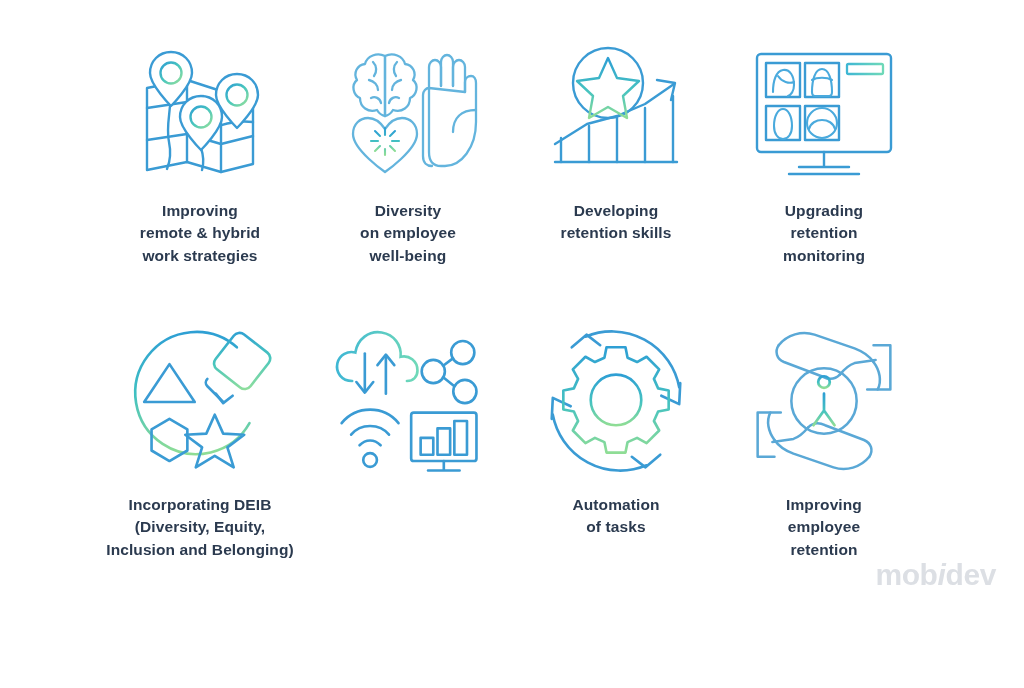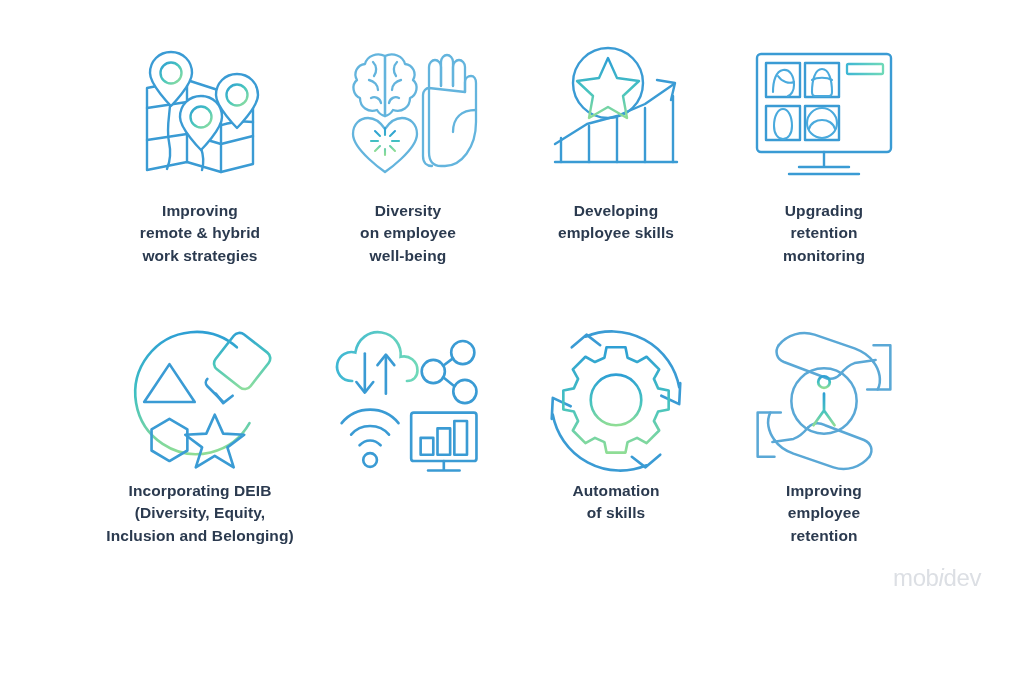--- a/index.html
+++ b/index.html
@@ -54,28 +54,28 @@
     font-size: 15.5px;
     font-weight: bold;
     line-height: 1.44;
     color: #2b3a4f;
     letter-spacing: .1px;
     white-space: pre-line;
     max-width: 205px;
   }
   .row2 .icon-wrap { width: 158px; height: 158px; }
   .row2 .icon-wrap svg { width: 158px; height: 158px; }
-  .row2 .caption { margin-top: 0; }
+  .row2 .caption { margin-top: 14px; }
 
   .logo {
     position: absolute;
-    right: 43px;
+    right: 28px;
     bottom: 22px;
-    font-size: 24px;
-    font-weight: normal;
+    font-size: 30px;
+    font-weight: bold;
     color: #dcdfe4;
     letter-spacing: -0.4px;
     line-height: 1;
     user-select: none;
   }
   .logo .em { font-style: italic; }
 </style>
 </head>
 <body>
 
@@ -184,21 +184,21 @@
             <path d="M104 72 L104 126"></path>
             <path d="M132 60 L132 126"></path>
 
             <path d="M14 108 L46 88 L76 80 L104 68 L133 48"></path>
             <path d="M116 44 L134 47 L130 64"></path>
           </g>
           <path d="M67 22 L76 42 L98 45 L82 60 L86 82 L67 71 L48 82 L52 60 L36 45 L58 42 Z" fill="none" stroke="url(#gradBlueGreen)" stroke-width="2.4" stroke-linejoin="round"></path>
         </svg>
       </div>
       <div class="caption">Developing
-employee skills</div>
+retention skills</div>
     </div>
 
     <div class="cell row1">
       <div class="icon-wrap">
         <svg viewBox="0 0 150 150">
           <g fill="none" stroke="#3a9bd4" stroke-width="2.4" stroke-linecap="round" stroke-linejoin="round">
             <rect x="8" y="18" width="134" height="98" rx="4"></rect>
             <path d="M75 116 L75 130 M50 131 L100 131 M40 138 L110 138"></path>
             <rect x="17" y="27" width="34" height="34"></rect>
             <rect x="56" y="27" width="34" height="34"></rect>
@@ -294,21 +294,21 @@
             <path d="M117 126 L103 138 L90 128"></path>
             <path d="M14 92 L15 72 L32 80"></path>
           </g>
           <g fill="none" stroke="url(#gradBlueGreen)" stroke-width="2.5" stroke-linejoin="round" stroke-linecap="round">
             <path d="M66 24 L84 24 L86 34 L95 38 L104 33 L116 45 L111 54 L115 63 L125 65 L125 83 L115 85 L111 94 L116 103 L104 115 L95 110 L86 114 L84 124 L66 124 L64 114 L55 110 L46 115 L34 103 L39 94 L35 85 L25 83 L25 65 L35 63 L39 54 L34 45 L46 33 L55 38 L64 34 Z"></path>
             <circle cx="75" cy="74" r="24"></circle>
           </g>
         </svg>
       </div>
       <div class="caption">Automation
-of skills</div>
+of tasks</div>
     </div>
 
     <div class="cell row2">
       <div class="icon-wrap">
         <svg viewBox="0 0 150 150">
           <g fill="none" stroke="#5aa8d6" stroke-width="2.4" stroke-linecap="round" stroke-linejoin="round">
 
             <path d="M32 22 C40 12 54 8 66 12 L104 25 C112 28 118 32 122 38"></path>
             <path d="M32 22 C28 28 30 35 37 38 L74 52 C80 55 86 54 90 50"></path>
             <path d="M122 38 C128 46 130 56 126 64 L116 64"></path>

